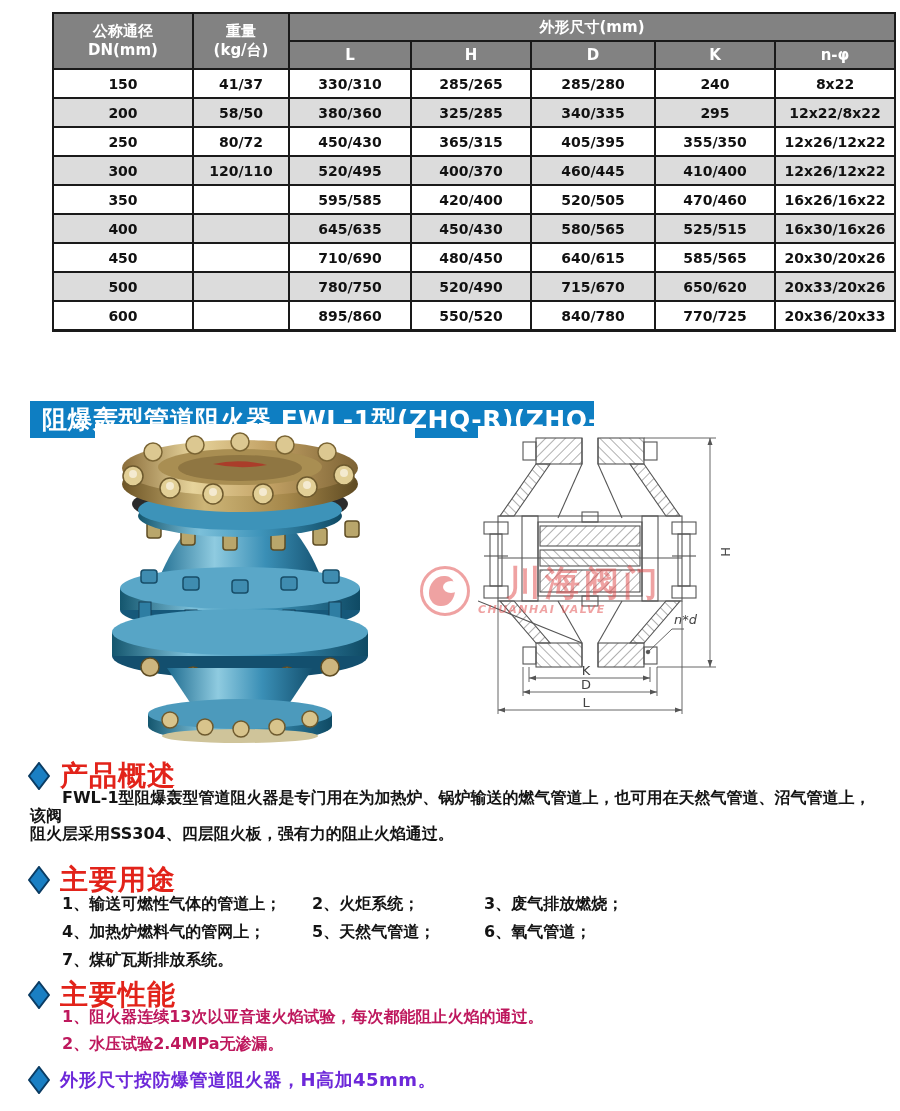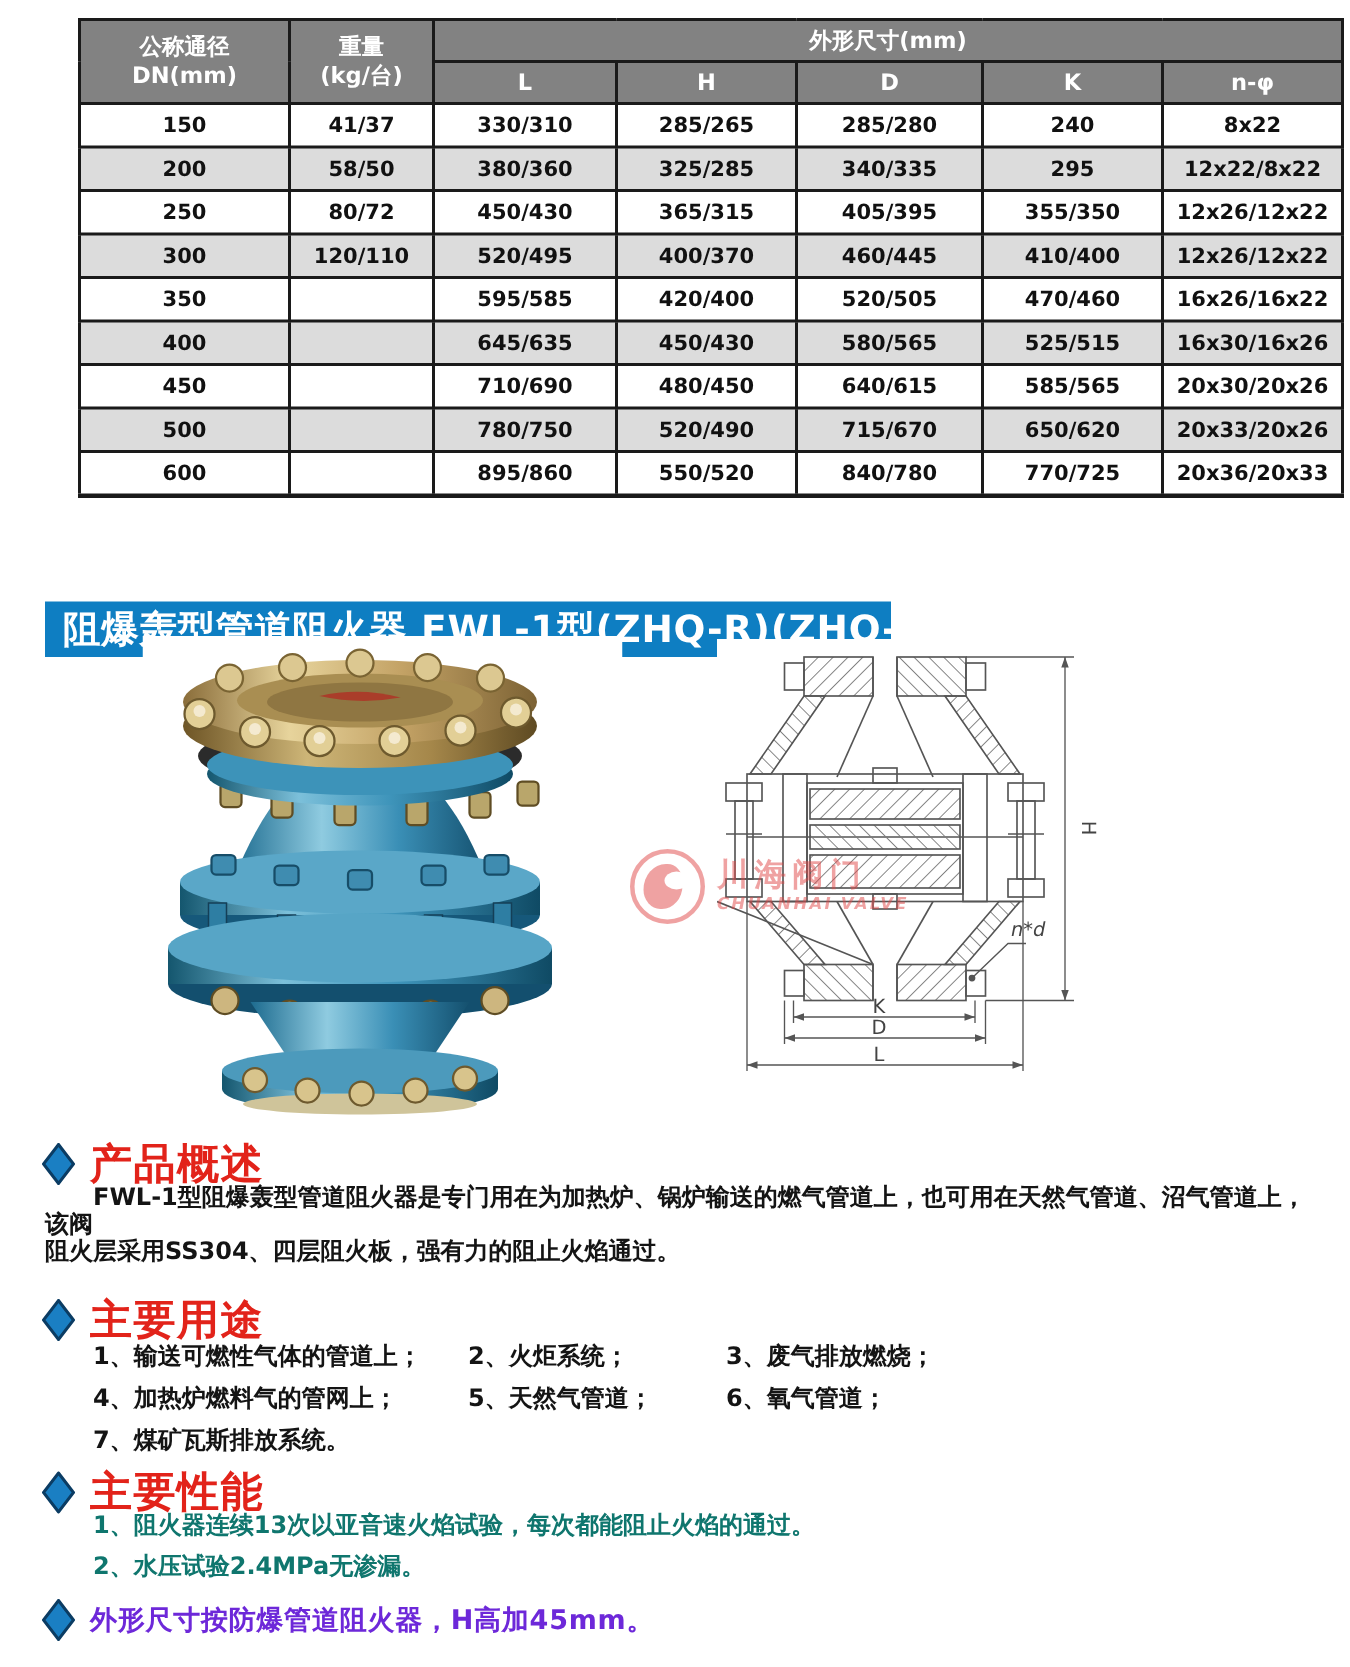--- a/index.html
+++ b/index.html
@@ -21,32 +21,32 @@
              box-sizing:border-box;letter-spacing:0.5px;white-space:nowrap;margin-top:44px;}
 
   
   .photo{position:absolute;left:95px;top:424px;width:320px;height:320px;}
   .drawing{position:absolute;left:478px;top:426px;width:345px;height:315px;}
   .watermark{position:absolute;left:420px;top:566px;display:flex;align-items:center;gap:8px;
              opacity:.5;color:#e04848;pointer-events:none;}
   .wm-logo{width:50px;height:50px;border:3px solid currentColor;border-radius:50%;position:relative;box-sizing:border-box;}
   .wm-logo .blob{position:absolute;left:6px;top:7px;width:26px;height:30px;background:currentColor;border-radius:60% 40% 55% 45%;}
   .wm-logo .cut{position:absolute;left:20px;top:12px;width:16px;height:12px;background:#fff;border-radius:50%;}
-  .wm-chars{font-size:21px;font-weight:bold;letter-spacing:4px;line-height:1;}
+  .wm-chars{font-size:35px;font-weight:bold;letter-spacing:4px;line-height:1;margin-left:28px;}
   .wm-latin{font-size:11px;font-style:italic;font-weight:bold;letter-spacing:1.5px;margin-top:2px;}
 
   
   .sec-head{position:absolute;left:28px;display:flex;align-items:center;gap:10px;}
   .sec-head .label{color:#e2231a;font-size:28px;font-weight:bold;letter-spacing:1px;}
   .diamond{flex:0 0 auto;display:block;}
   .para{position:absolute;left:30px;width:848px;font-size:16px;font-weight:bold;line-height:18px;color:#141414;}
   .para .indent{text-indent:32px;}
   .uses-grid{position:absolute;left:62px;width:806px;display:grid;grid-template-columns:250px 172px auto;
              font-size:16px;font-weight:bold;line-height:28px;color:#141414;}
-  .plist{position:absolute;left:62px;width:806px;font-size:16px;font-weight:bold;line-height:27px;color:#0f766e;}
+  .plist{position:absolute;left:62px;width:806px;font-size:16px;font-weight:bold;line-height:27px;color:#be185d;}
   .note-row{position:absolute;left:28px;display:flex;align-items:center;gap:10px;}
   .note-row .note-text{color:#6d28d9;font-size:18px;font-weight:bold;letter-spacing:0.5px;}
 </style>
 </head>
 <body>
 
 <div class="page">
 
   <table class="dims">
     <colgroup>

